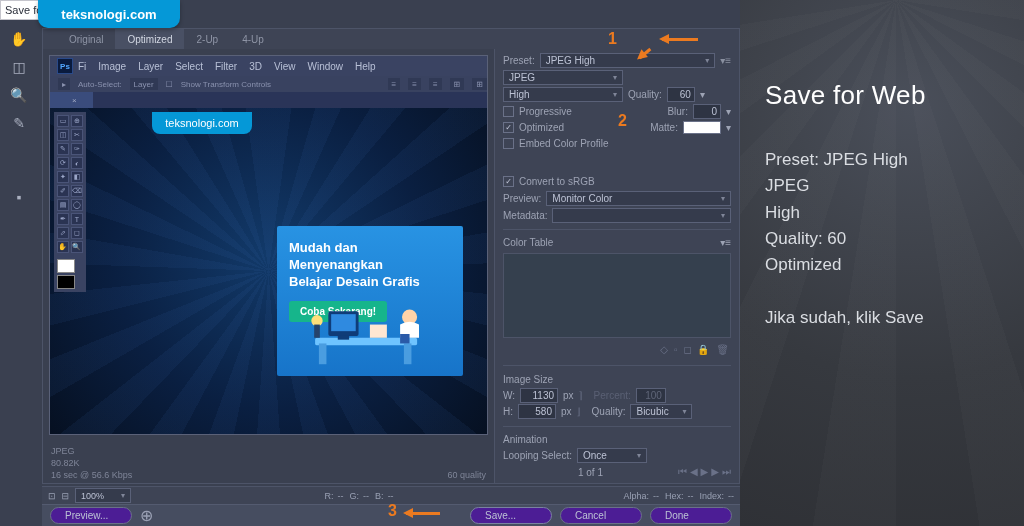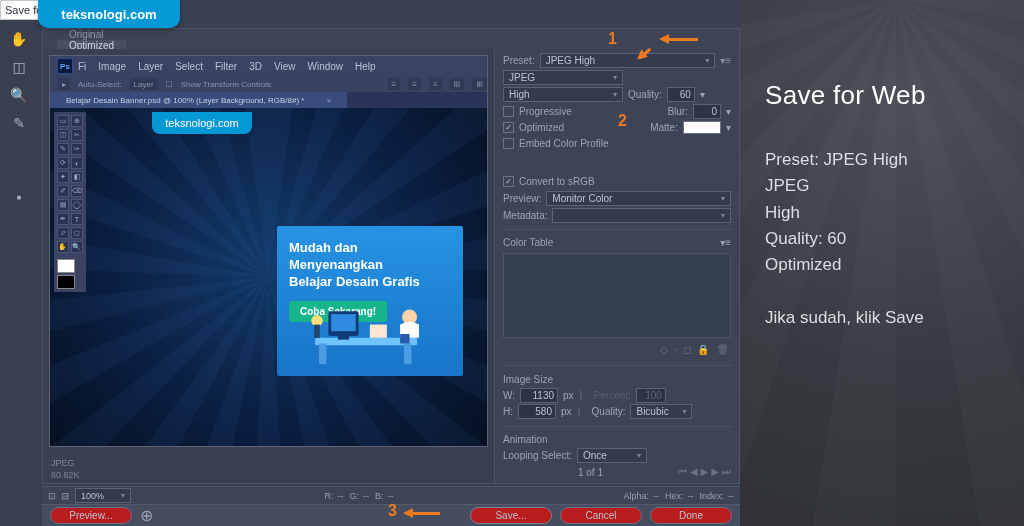--- a/index.html
+++ b/index.html
@@ -22,21 +22,21 @@
 .top-strip { position:absolute; left:0; top:0; height:20px; width:60px; background:#fff; border:1px solid #c5c5cc; font-size:11px; color:#2b2f3a; display:flex; align-items:center; padding-left:4px;}
 
 
 .col-tools { position:absolute; left:8px; top:28px; width:28px; display:flex; flex-direction:column; gap:6px;}
 .tool-ic { width:22px; height:22px; display:flex; align-items:center; justify-content:center; color:#aab0c0; font-size:14px;}
 
 
 .dialog { position:absolute; left:42px; top:28px; right:0; bottom:42px; background:#3e4455; border:1px solid #4d5468; }
 
 
-.tab-row { height:20px; background:#3e4455; display:flex; align-items:flex-start; padding-left:14px; gap:0;flex-direction:column;}
+.tab-row { height:20px; background:#3e4455; display:flex; align-items:flex-end; padding-left:14px; gap:0;}
 .tab { padding:0 12px; height:100%; display:flex; align-items:center; font-size:10px; color:#8f95a6;}
 .tab.active { background:#495064; color:#d2d7e2;}
 
 
 .dlg-flex { display:flex; height:calc(100% - 20px);}
 .preview-col { flex: 0 0 452px; background: #3a4050; display:flex; flex-direction:column; border-right:1px solid #4d5468;}
 .settings-col { flex:1; padding:4px 8px 4px 8px; display:flex; flex-direction:column; gap:2px; font-size:10px; color:#9da3b4;}
 
 
 .ps-shell { margin:6px; flex:1; border:1px solid #5a6178; background:#1a2343; position:relative; overflow:hidden;}
@@ -84,21 +84,21 @@
 .imgsz .srow{ height:16px;}
 .imgsz .num{ background:#2e3443;}
 .imgsz .pct{ color:#5a6074;}
 
 
 .foot1 { position:absolute; bottom:22px; left:42px; right:0; height:18px; background:#3e4455; border-top:1px solid #4d5468; display:flex; align-items:center; font-size:9px; color:#99a0b3; padding:0 6px; gap:6px;}
 .foot1 .dd{ flex:0 0 56px;}
 .foot1 .pair{display:flex; gap:4px;}
 
 .foot2 { position:absolute; bottom:0; left:42px; right:0; height:22px; background:#464d60; border-top:1px solid #545b70; display:flex; align-items:center; padding:0 8px; gap:8px;}
-.pill { height:17px; min-width:82px; border:1px solid #6a7188; border-radius:9px; background:#b91c1c; font-size:10px; color:#bcc2d4; display:inline-flex; align-items:center; justify-content:center; cursor:pointer; padding:0 14px;}
+.pill { height:17px; min-width:82px; border:1px solid #6a7188; border-radius:9px; background:#4c1d95; font-size:10px; color:#bcc2d4; display:inline-flex; align-items:center; justify-content:flex-start; cursor:pointer; padding:0 14px;}
 .pill.primary{ border-color:#7a82a0;}
 
 
 .ann-num { position:absolute; font-size:16px; font-weight:700; color:#eb7a20; font-family:Arial;}
 .ann-arrow { position:absolute; height:3px; background:#eb7a20;}
 .ann-arrow::before{ content:""; position:absolute; left:-8px; top:-4px; border:5px solid transparent; border-right:10px solid #eb7a20;}
 
 </style>
 </head>
 <body>
@@ -150,21 +150,20 @@
               <span>Show Transform Controls</span>
               <span style="margin-left:auto"></span>
               <span class="chip">≡</span>
                 <span class="chip">≡</span>
                 <span class="chip">≡</span>
               <span class="chip">⊞</span>
                 <span class="chip">⊞</span>
             </div>
             <div class="ps-doctab">
               <span>
-                  <span>Belajar Desain Banner.psd @ 100% (Layer Background, RGB/8#) *</span>
                   <span class="x">×</span>
                 </span>
             </div>
             <div class="ps-body">
               <div class="ps-sidetools">
                 <div class="pst">▭</div>
                   <div class="pst">⊕</div>
                 <div class="pst">◫</div>
                   <div class="pst">✂</div>
                 <div class="pst">✎</div>
@@ -208,20 +207,24 @@
                   <rect x="33" y="30" width="6" height="14" fill="#26436b"></rect>
                 </svg>
               </div>
             </div>
             <div class="wm-tab2">teksnologi.com</div>
           </div>
 
           <div class="pv-info">
             <div>JPEG</div>
             <div>80.82K</div>
+            <div class="row2">
+                <span>16 sec @ 56.6 Kbps</span>
+                <span>60 quality</span>
+              </div>
           </div>
         </div>
 
         <div class="settings-col">
           <div class="srow">
             <span class="lbl">Preset:</span>
             <div class="dd">
                 <span>JPEG High</span>
                 <span class="chev">▾</span>
               </div>

